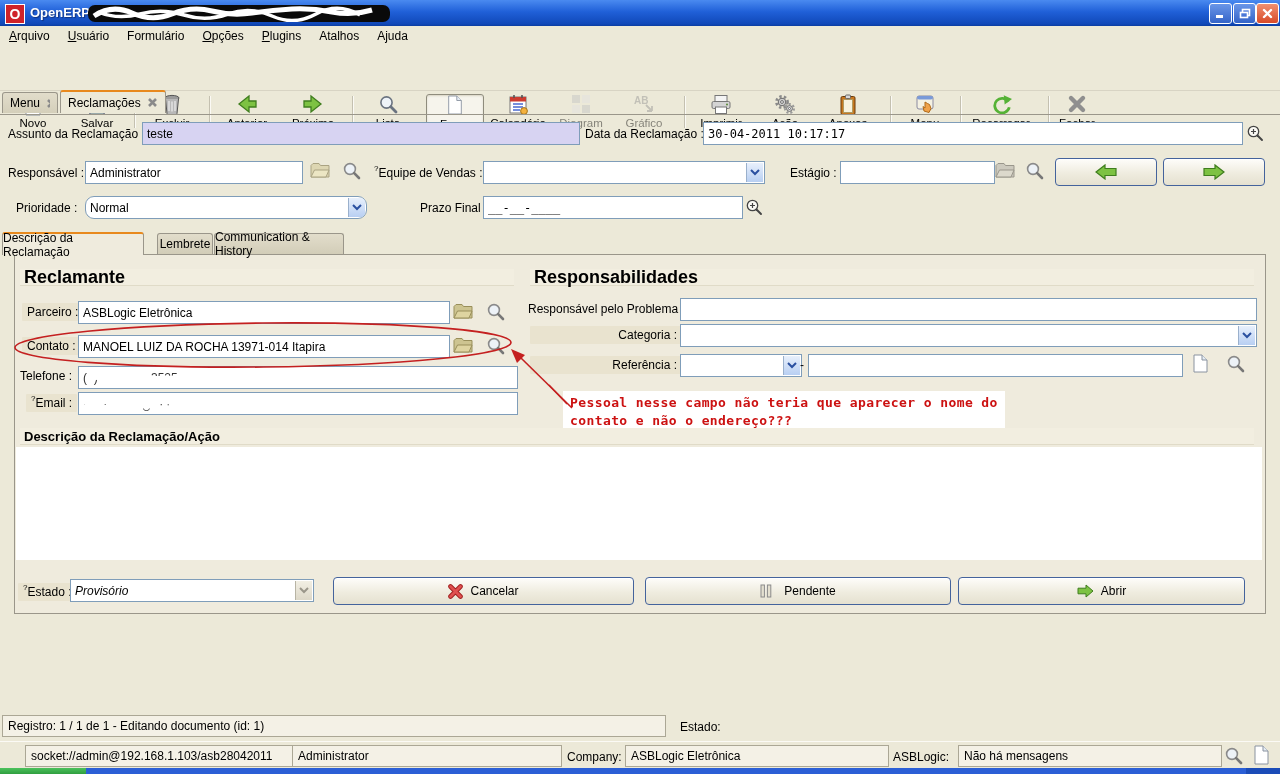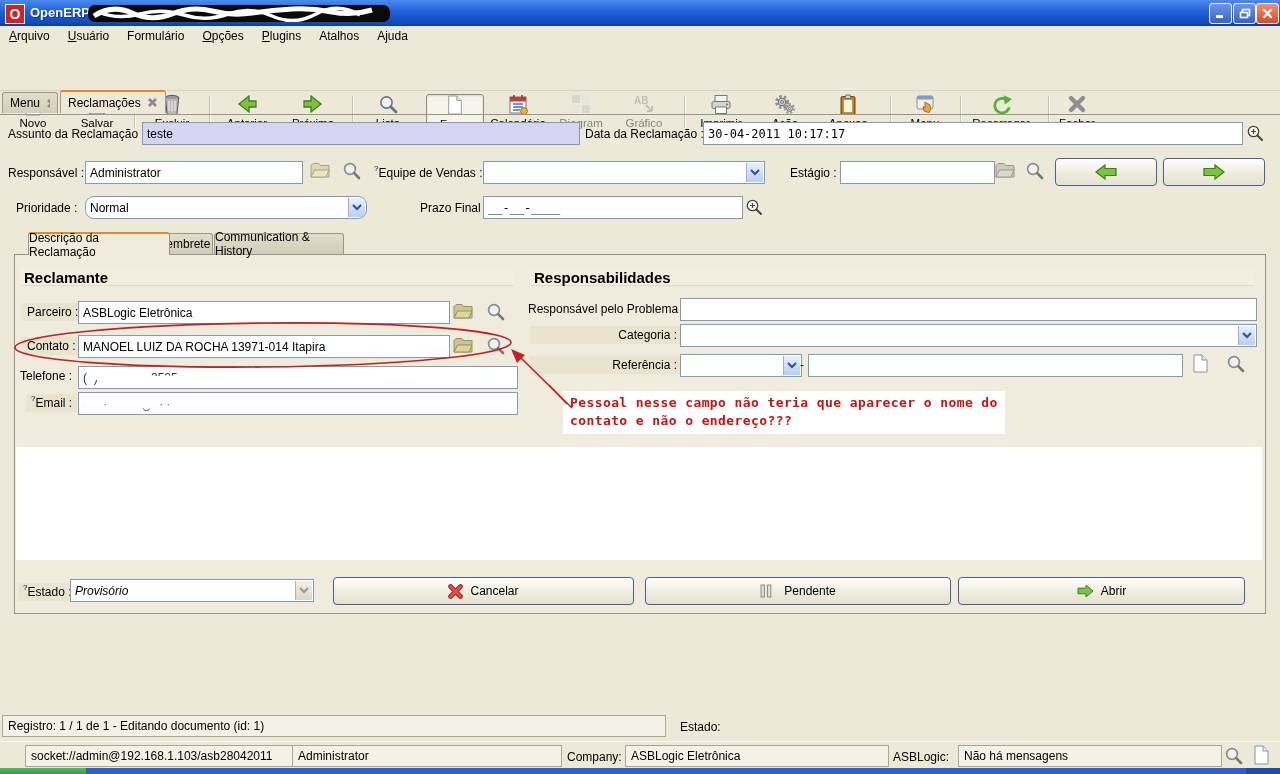--- a/index.html
+++ b/index.html
@@ -38,21 +38,21 @@
   .lblbar{background:#e9e3cf;padding:2px 5px;border-radius:1px;}
   .inp{position:absolute;background:#fff;border:1px solid #7f9db9;height:19px;padding:1px 4px;display:flex;align-items:center;
        white-space:pre;overflow:hidden;box-sizing:content-box;}
   .mono{font-family:"DejaVu Sans Mono",monospace;font-size:12px;}
   .lavender{background:#d7d3f2;}
   .combo-arrow{position:absolute;right:1px;top:1px;bottom:1px;width:16px;border-left:1px solid #9ab0cc;
        background:linear-gradient(#e8f0fc,#b8cff2);display:flex;align-items:center;justify-content:center;}
   .combo-arrow.gray{background:linear-gradient(#f2efe4,#ddd8c8);border-left:1px solid #b8b4a4;}
   .btn3d{position:absolute;border:1px solid #44639c;border-radius:4px;background:linear-gradient(#fefdfa,#efecdf 55%,#e5e1d0);
        display:flex;align-items:center;justify-content:center;gap:7px;font-size:12px;box-shadow:inset 0 1px 0 #fff;}
-  .sechdr{position:absolute;height:17px;background:#f2eee0;border-bottom:1px solid #e0dbc8;font-weight:bold;font-size:15px;
+  .sechdr{position:absolute;height:17px;background:#f2eee0;border-bottom:1px solid #e0dbc8;font-weight:bold;font-size:18px;
        display:flex;align-items:center;padding-left:4px;box-sizing:border-box;}
   .nbtab{position:absolute;top:233px;height:21px;border:1px solid #9a968a;border-bottom:none;border-radius:3px 3px 0 0;
        background:linear-gradient(#e2ddcb,#d2cdb8);display:flex;align-items:center;justify-content:center;font-size:12px;box-sizing:border-box;}
   .nbtab.active{background:#efebdd;border-top:2px solid #e8891d;height:23px;top:232px;z-index:2;}
   .nbpanel{position:absolute;left:14px;top:254px;width:1250px;height:358px;border:1px solid #9a968a;background:#efebdd;}
   .statusfield{position:absolute;background:#f4f1e6;border:1px solid #aba795;height:20px;display:flex;align-items:center;padding:0 5px;box-sizing:content-box;white-space:nowrap;overflow:hidden;}
   .bbar{position:absolute;left:0;top:741px;width:1280px;height:27px;background:#ece9d8;border-top:1px solid #fbfaf5;}
   .annot{position:absolute;font-family:"DejaVu Sans Mono",monospace;font-weight:bold;font-size:13px;color:#cc1111;white-space:nowrap;letter-spacing:.4px;}
   .sup{font-size:8px;vertical-align:top;position:relative;top:-2px;}
   svg{display:block;}
@@ -349,21 +349,21 @@
   <div class="inp mono" style="left:483px;top:196px;width:250px;"><span>__-__-____</span></div>
   <div class="abs" style="left:745px;top:198px;">
     <svg width="18" height="18" viewBox="0 0 18 18">
         <circle cx="7.5" cy="7.5" r="5.2" fill="#faf9f4" stroke="#444" stroke-width="1.3"></circle>
         <path d="M7.5 5 v5 M5 7.5 h5" stroke="#444" stroke-width="1.2"></path>
         <path d="M11.5 11.5 L16 16" stroke="#444" stroke-width="1.9" stroke-linecap="round"></path>
       </svg>
   </div>
 
   <div class="nbpanel"></div>
-  <div class="nbtab active" style="left:28px;width:142px;">
+  <div class="nbtab active" style="left:2px;width:142px;">
       <span>Descrição da Reclamação</span>
     </div>
   <div class="nbtab" style="left:157px;width:56px;">
       <span>Lembrete</span>
     </div>
   <div class="nbtab" style="left:214px;width:130px;">
       <span>Communication &amp; History</span>
     </div>
 
   <div class="sechdr" style="left:20px;top:269px;width:494px;">Reclamante</div>
@@ -443,20 +443,21 @@
     <svg width="19" height="19" viewBox="0 0 19 19">
         <circle cx="8" cy="8" r="5.4" fill="#edf2f7" stroke="#8a8a8a" stroke-width="1.6"></circle>
         <path d="M12.2 12.2 L17 17" stroke="#777" stroke-width="2.6" stroke-linecap="round"></path>
       </svg>
   </div>
 
   <div class="abs" style="left:563px;top:391px;width:442px;height:43px;background:#fff;"></div>
   <div class="annot" style="left:570px;top:395px;">Pessoal nesse campo não teria que aparecer o nome do</div>
   <div class="annot" style="left:570px;top:413px;">contato e não o endereço???</div>
 
+  <div class="sechdr" style="left:20px;top:428px;width:1234px;font-size:13px;">Descrição da Reclamação/Ação</div>
   <div class="abs" style="left:16px;top:447px;width:1246px;height:113px;background:#fff;"></div>
 
   <div class="lbl lblbar" style="left:18px;top:583px;"><sup class="sup">?</sup><span>Estado :</span></div>
   <div class="inp" style="left:70px;top:579px;width:234px;font-style:italic;">
     <span>Provisório</span>
     <div class="combo-arrow gray"><svg width="10" height="7">
           <path d="M1 1 l4 4 4-4" stroke="#9a968a" stroke-width="2" fill="none"></path>
         </svg></div>
   </div>
   <div class="btn3d" style="left:333px;top:577px;width:299px;height:26px;">

